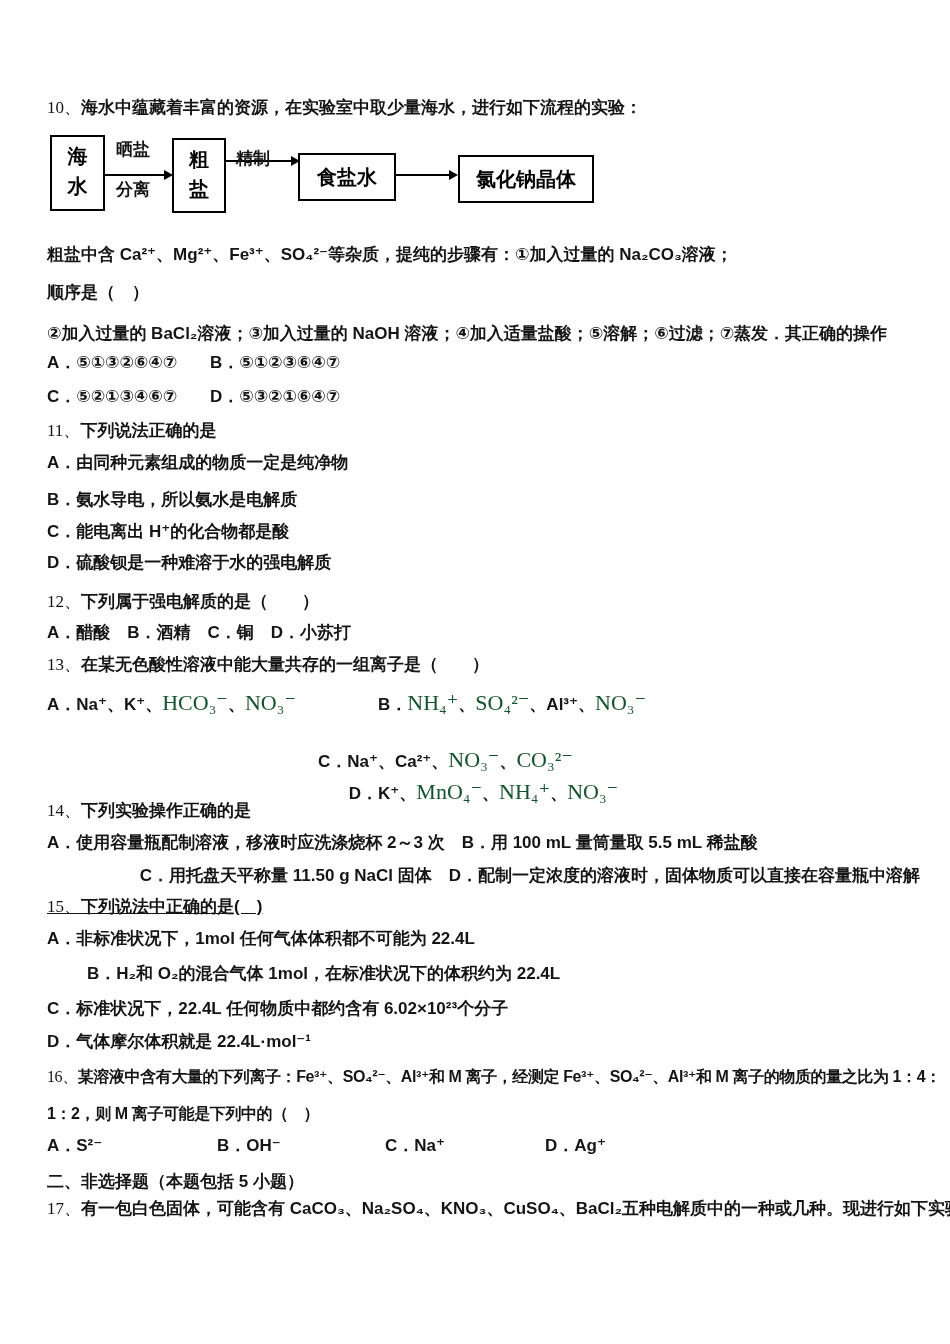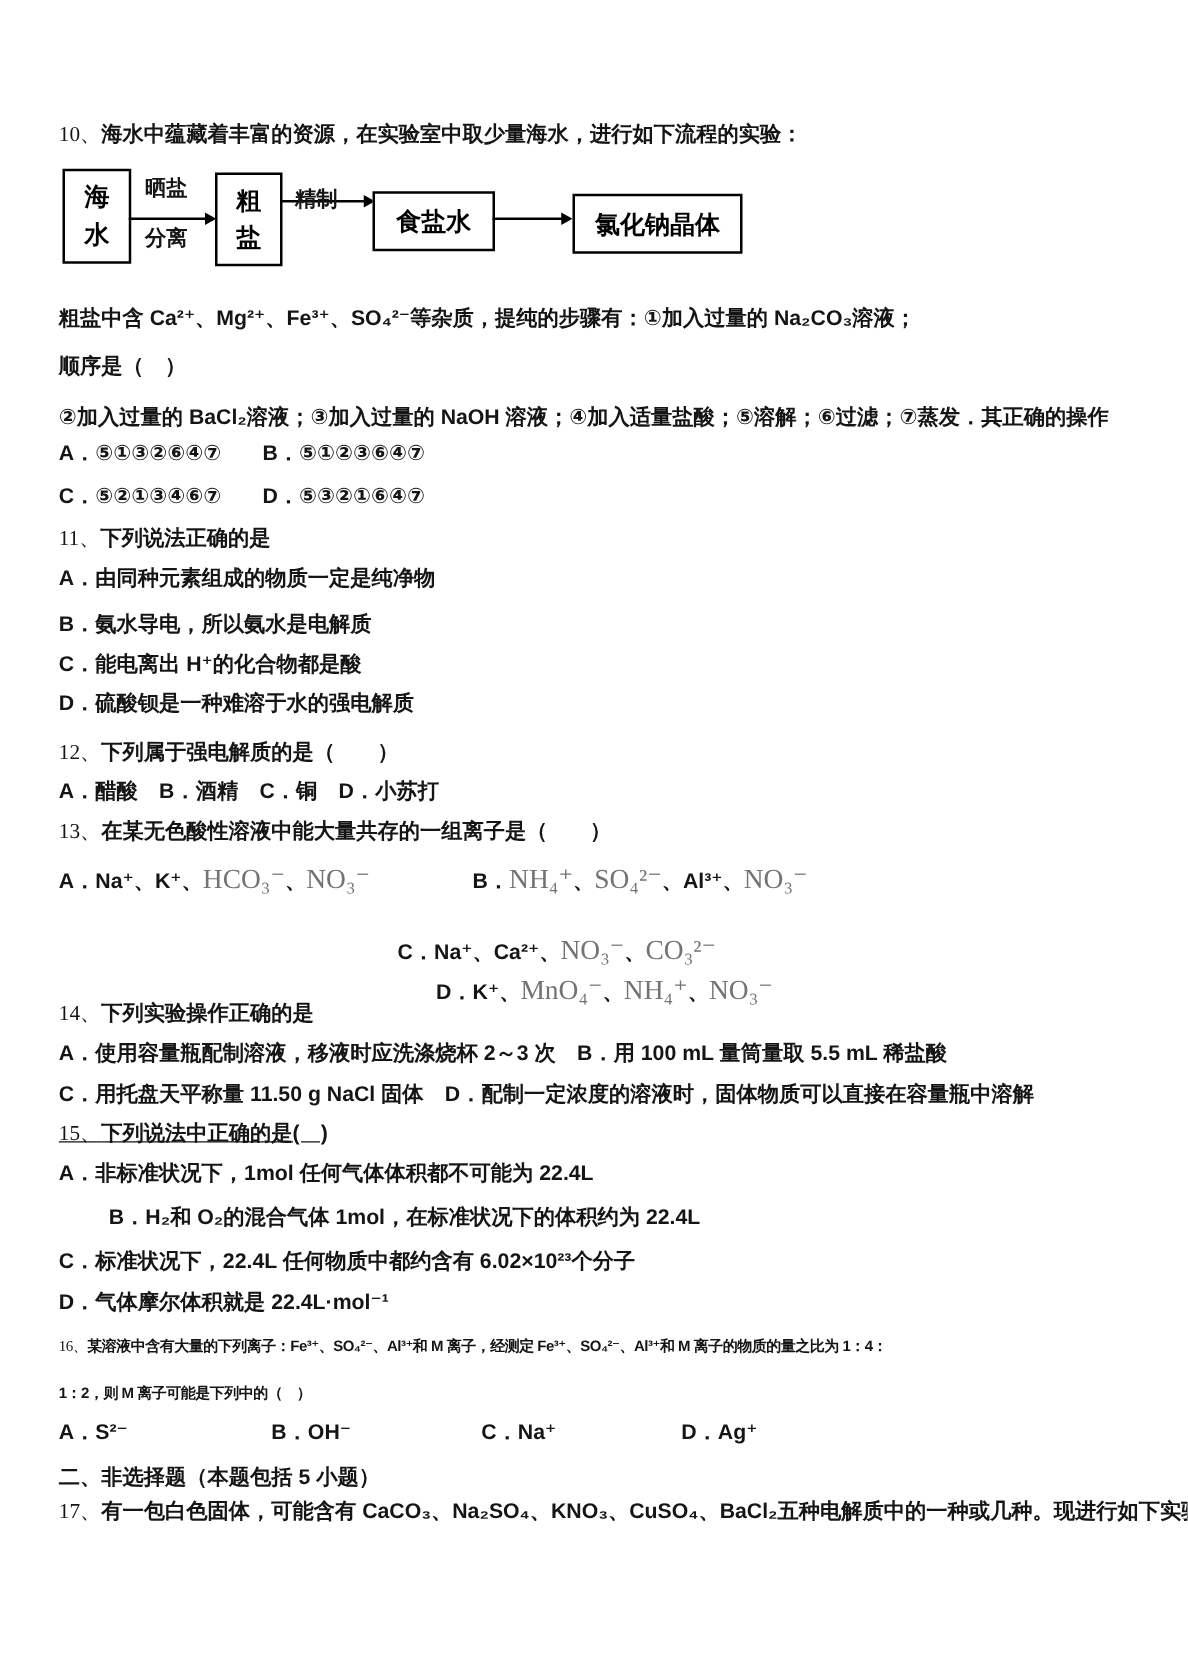--- a/index.html
+++ b/index.html
@@ -1,49 +1,49 @@
 <!DOCTYPE html>
 <html><head>
 <meta charset="utf-8">
 <style>
   html,body{margin:0;padding:0;background:#ffffff;}
   body{width:950px;height:1344px;overflow:hidden;color:#151515;
        font-family:"Liberation Sans","DejaVu Sans",sans-serif;}
   .page{padding:98px 30px 0 47px;}
   .line{font-size:17px;line-height:20px;font-weight:bold;white-space:nowrap;}
   .qnum{font-weight:normal;font-family:"Liberation Serif","DejaVu Serif",serif;}
-  .condensed{font-size:12px;letter-spacing:-0.4px;}
+  .condensed{font-size:16px;letter-spacing:-0.4px;}
 
   
-  .flow{position:relative;height:86px;margin:15px 16px 0 -47px;width:842px;}
+  .flow{position:relative;height:86px;margin:15px 16px 0 -47px;width:842px;font-family:Liberation Mono, monospace;}
   .fbox{position:absolute;border:2px solid #000;display:flex;align-items:center;
         justify-content:center;font-weight:bold;font-size:20px;color:#000;background:#fff;}
   .vtext{display:block;width:1.15em;word-break:break-all;text-align:center;line-height:30px;}
   .shaft{position:absolute;height:2px;background:#000;}
   .ah{position:absolute;right:-8px;top:-4px;width:0;height:0;
       border-left:9px solid #000;border-top:5px solid transparent;border-bottom:5px solid transparent;}
   .alabel{position:absolute;font-size:17px;font-weight:bold;line-height:20px;white-space:nowrap;}
 
   
   .optrow{display:flex;align-items:center;}
   .cellA10{width:163px;}
   .cell16a{width:170px;}.cell16b{width:168px;}.cell16c{width:160px;}
   .colA13{width:331px;}
-  .ion{font-family:"Liberation Serif","DejaVu Serif",serif;color:#737373;
+  .ion{font-family:"Liberation Serif","DejaVu Serif",serif;color:#14532d;
        font-size:22px;font-weight:normal;}
   .r13{height:30px;line-height:30px;}
 
   
   #p1{margin-top:26px;} #p2{margin-top:21px;} #p3{margin-top:18px;}
   #q10opts1{margin-top:9px;} #q10opts2{margin-top:14px;}
   #q11t{margin-top:14px;} #q11a{margin-top:12px;} #q11b{margin-top:17px;}
   #q11c{margin-top:12px;} #q11d{margin-top:11px;}
   #q12t{margin-top:19px;} #q12o{margin-top:11px;}
   #q13t{margin-top:12px;} #q13r1{margin-top:14px;} #q13r2{margin-top:26px;flex-direction:column;}
-  #q14t{margin-top:26px;} #q14ab{margin-top:12px;} #q14cd{margin-top:13px;}
+  #q14t{margin-top:26px;} #q14ab{margin-top:12px;} #q14cd{margin-top:13px;text-align:right;}
   #q15t{margin-top:11px;text-decoration:underline;} #q15a{margin-top:12px;} #q15b{margin-top:15px;margin-left:40px;}
   #q15c{margin-top:15px;} #q15d{margin-top:13px;}
   #q16l1{margin-top:15px;} #q16l2{margin-top:17px;} #q16o{margin-top:12px;}
   #sec2{margin-top:16px;} #q17{margin-top:7px;}
 </style>
 </head>
 <body>
 
 <div class="page">
 

